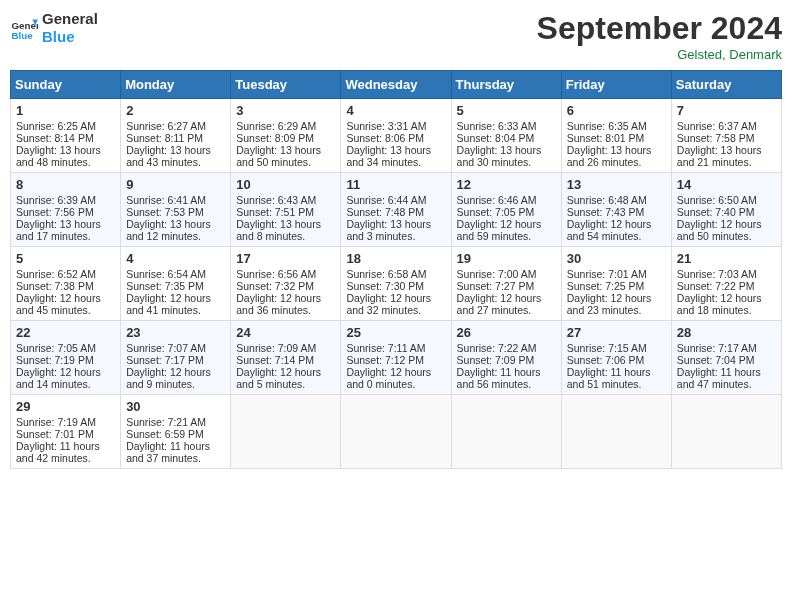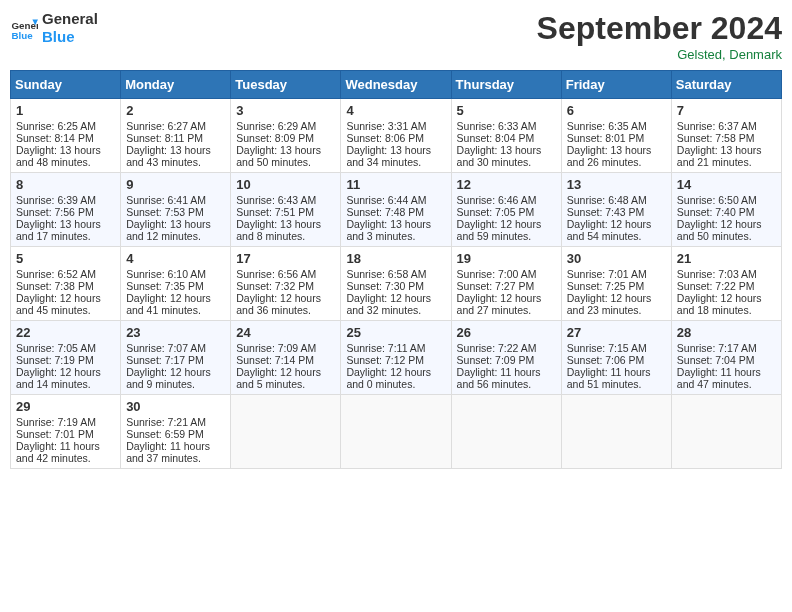--- a/index.html
+++ b/index.html
@@ -214,21 +214,21 @@
       <tr>
         <td>
           <span class="day-num">5</span>
           <div>Sunrise: 6:52 AM</div>
           <div>Sunset: 7:38 PM</div>
           <div>Daylight: 12 hours</div>
           <div>and 45 minutes.</div>
         </td>
         <td>
           <span class="day-num">4</span>
-          <div>Sunrise: 6:10 AM</div>
+          <div>Sunrise: 6:54 AM</div>
           <div>Sunset: 7:35 PM</div>
           <div>Daylight: 12 hours</div>
           <div>and 41 minutes.</div>
         </td>
         <td>
           <span class="day-num">17</span>
           <div>Sunrise: 6:56 AM</div>
           <div>Sunset: 7:32 PM</div>
           <div>Daylight: 12 hours</div>
           <div>and 36 minutes.</div>

